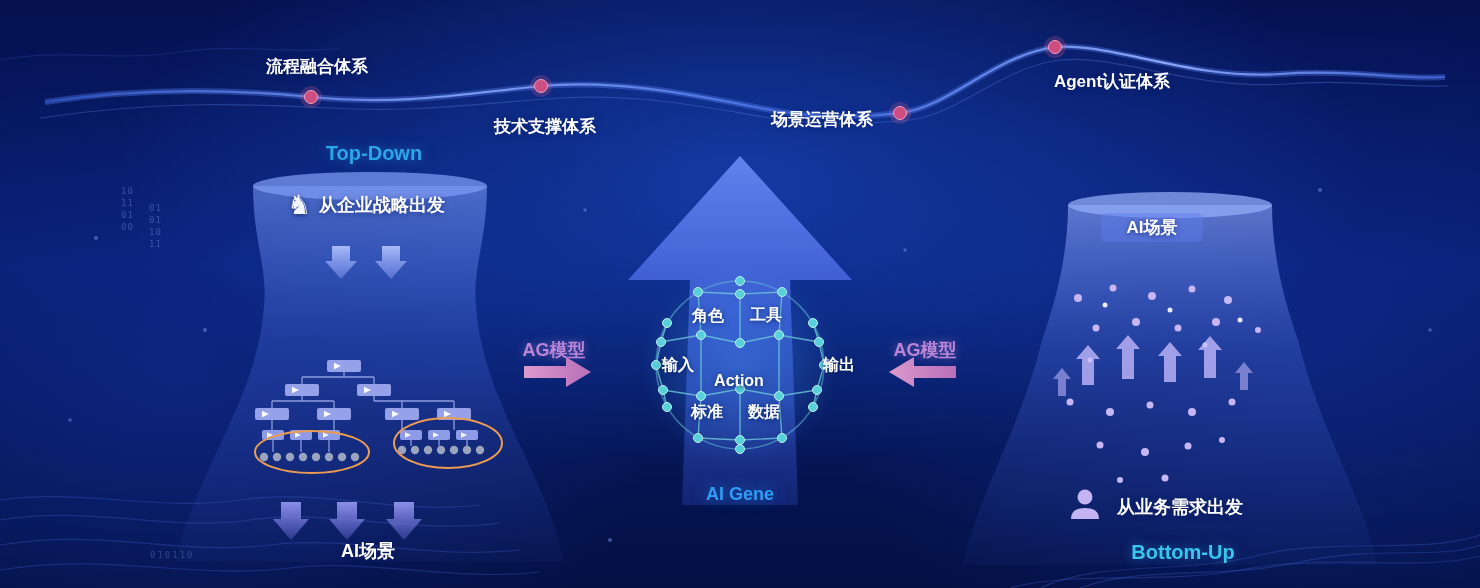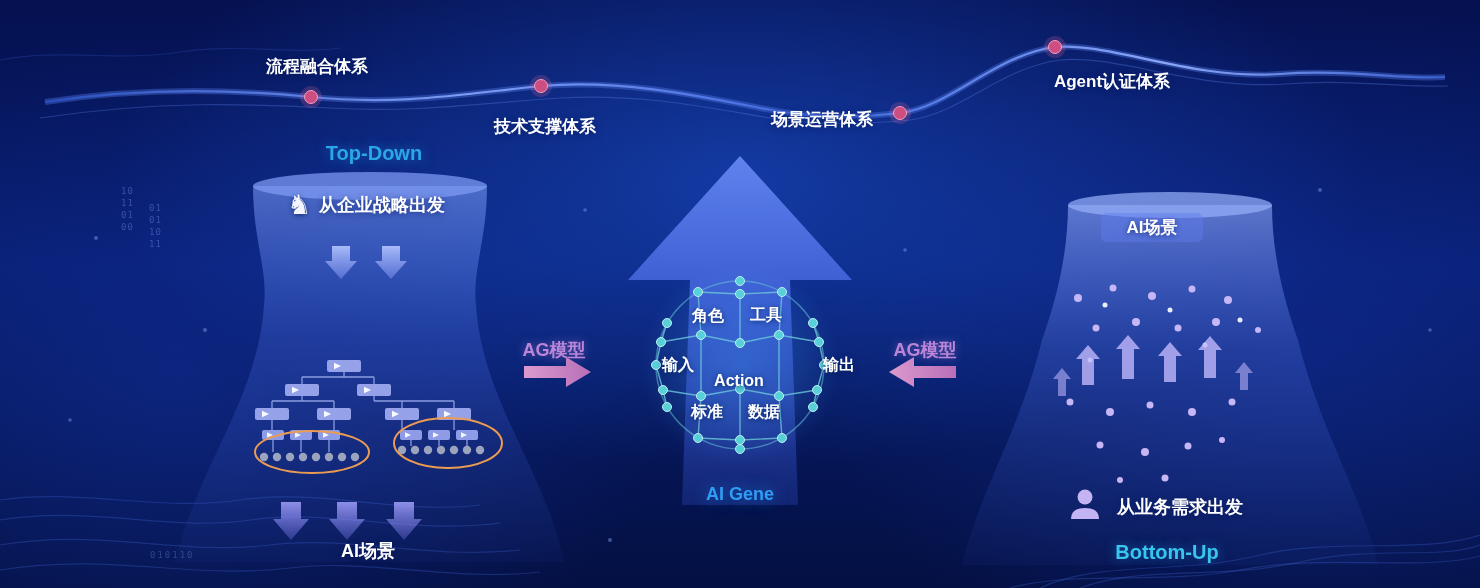--- a/index.html
+++ b/index.html
@@ -15,21 +15,21 @@
   .stage svg{position:absolute;left:0;top:0;}
   .lbl{position:absolute;transform:translate(-50%,-50%);white-space:nowrap;z-index:5;}
   .white{color:#ffffff;font-weight:bold;text-shadow:0 1px 6px rgba(0,20,90,.6);}
   .t17{font-size:17px;}
   .t18{font-size:18px;}
   .title{
     font-size:30px;font-weight:bold;color:#2d9cfa;letter-spacing:.5px;
     text-shadow:0 0 18px rgba(45,140,250,.65);
   }
   .cyan{color:#2ba6e8;font-weight:bold;font-size:20px;text-shadow:0 0 12px rgba(40,160,230,.5);}
-  .cyan2{color:#38c6ee;}
+  .cyan2{color:#38c6ee;margin-left:16px;}
   .gene{font-size:18px;font-weight:bold;color:#2f9df5;text-shadow:0 0 16px rgba(47,157,245,.6);}
   .ag{font-size:18px;font-weight:bold;color:#bb86d8;text-shadow:0 0 10px rgba(187,134,216,.5);}
   .hexlbl{font-size:16px;font-weight:bold;color:#fff;text-shadow:0 1px 5px rgba(0,30,90,.8);}
   .pill{
     position:absolute;left:283px;top:317px;width:177px;height:30px;border-radius:15px;
     background:linear-gradient(180deg,#f6f8fd,#dde6f8);color:#16266e;font-size:16px;font-weight:bold;
     display:flex;align-items:center;justify-content:center;z-index:5;
     box-shadow:0 2px 10px rgba(10,30,110,.45);
   }
   .strategy{position:absolute;left:366px;top:204px;transform:translate(-50%,-50%);

